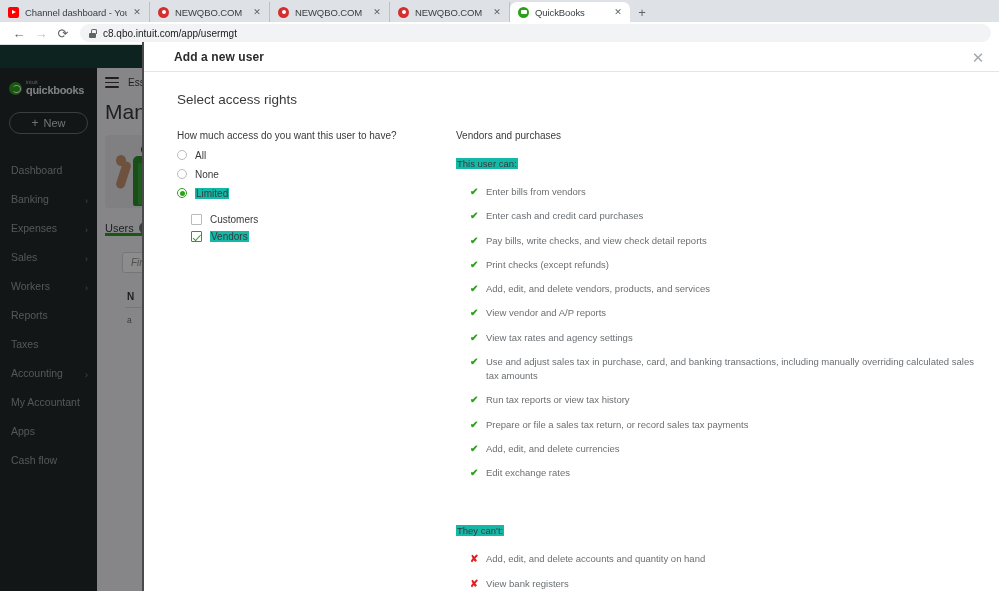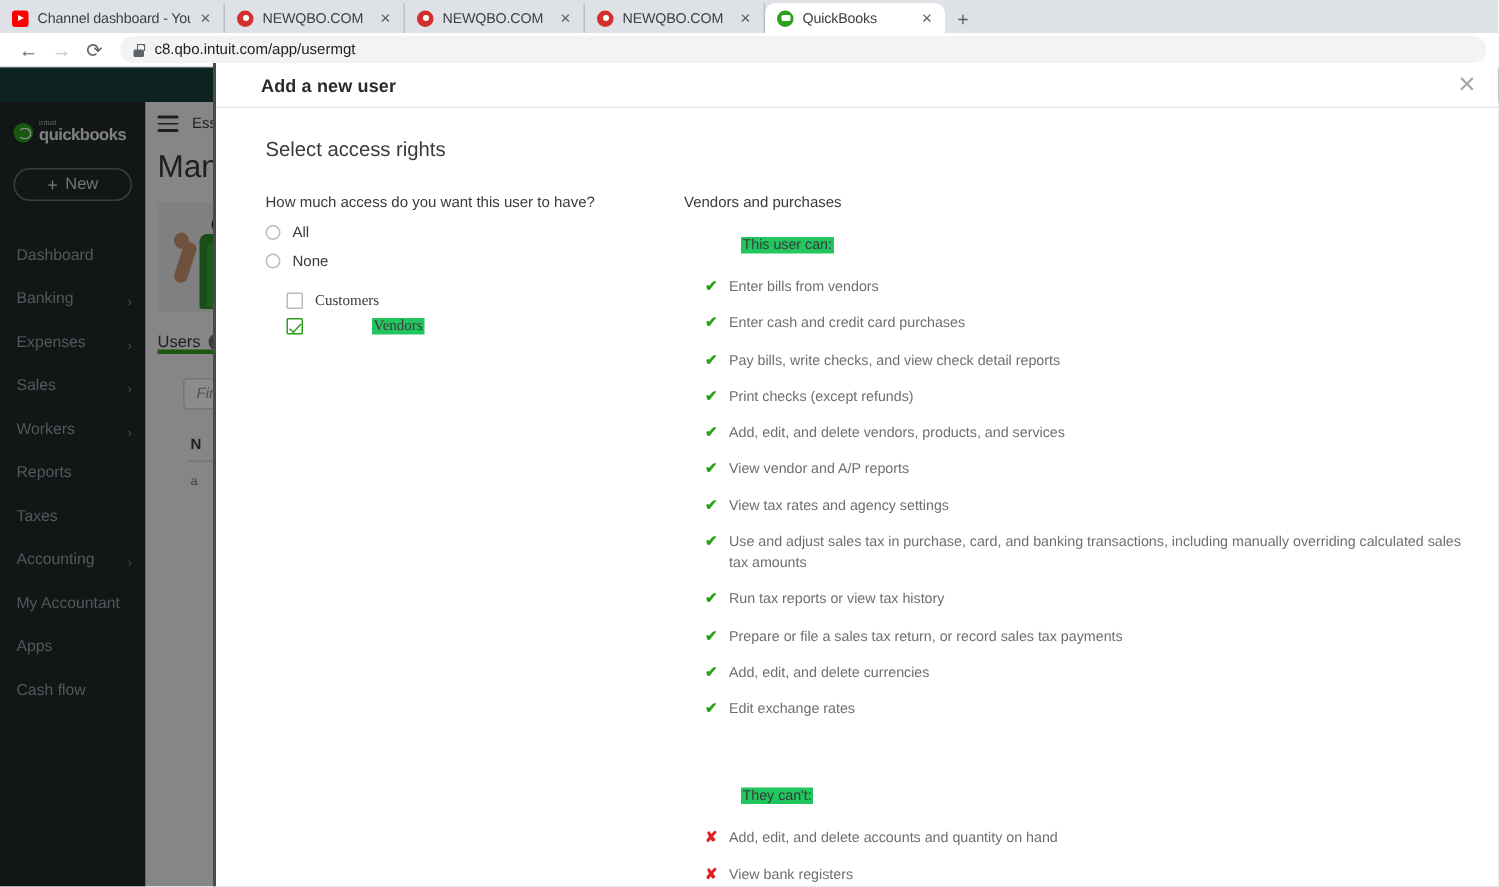--- a/index.html
+++ b/index.html
@@ -223,35 +223,35 @@
     width: 10px; height: 10px; border-radius: 50%;
     border: 1px solid #b8bcc0; background: #fff; flex: 0 0 10px;
     position: relative;
   }
   .radio.checked { border-color: #2ca01c; }
   .radio.checked::after {
     content:""; position:absolute; left:1.5px; top:1.5px;
     width: 5px; height: 5px; border-radius:50%; background:#2ca01c;
   }
   .radio-label { font-size: 10px; color: #393a3d; }
-  .hl { background: #22c55e; padding: 0 1px; margin-left: 38px; }
+  .hl { background: #14b8a6; padding: 0 1px; }
 
   .sub-row { display:flex; align-items:center; height: 17px; gap: 8px; margin-left: 14px; }
   .checkbox {
     width: 11px; height: 11px; flex: 0 0 11px;
     border: 1px solid #b8bcc0; background:#fff; border-radius:1px; position:relative;
   }
   .checkbox.checked { border-color: #2ca01c; }
   .checkbox.checked::after {
     content:""; position:absolute; left:3px; top:0.5px;
     width:3px; height:6.5px;
     border: solid #2ca01c; border-width: 0 1.6px 1.6px 0;
     transform: rotate(42deg);
   }
-  .cb-label { font-size: 10px; color: #393a3d; font-family: Liberation Serif, serif; }
+  .cb-label { font-size: 10px; color: #393a3d; }
 
   .right-title { font-size: 10px; color: #393a3d; margin-bottom: 12px; }
   .group-label { font-size: 9.5px; color: #393a3d; margin-bottom: 16px; display:inline-block; }
   .perm-list { list-style: none; }
   .perm-item {
     display: flex; align-items: flex-start; gap: 7px;
     margin-bottom: 10px; font-size: 9.5px; color: #6b6f72; line-height: 1.5;
     padding-left: 14px;
   }
   .mark { flex: 0 0 9px; font-size: 10px; line-height: 1.35; font-weight: 700; }
@@ -416,20 +416,24 @@
           <div class="radio-row">
             <span class="radio"></span>
             <span class="radio-label">All</span>
           </div>
 
           <div class="radio-row">
             <span class="radio"></span>
             <span class="radio-label">None</span>
           </div>
 
+          <div class="radio-row">
+            <span class="radio checked"></span>
+            <span class="radio-label hl">Limited</span>
+          </div>
 
           <div class="sub-row" style="margin-top:4px;">
             <span class="checkbox"></span>
             <span class="cb-label">Customers</span>
           </div>
 
           <div class="sub-row">
             <span class="checkbox checked"></span>
             <span class="cb-label hl">Vendors</span>
           </div>

